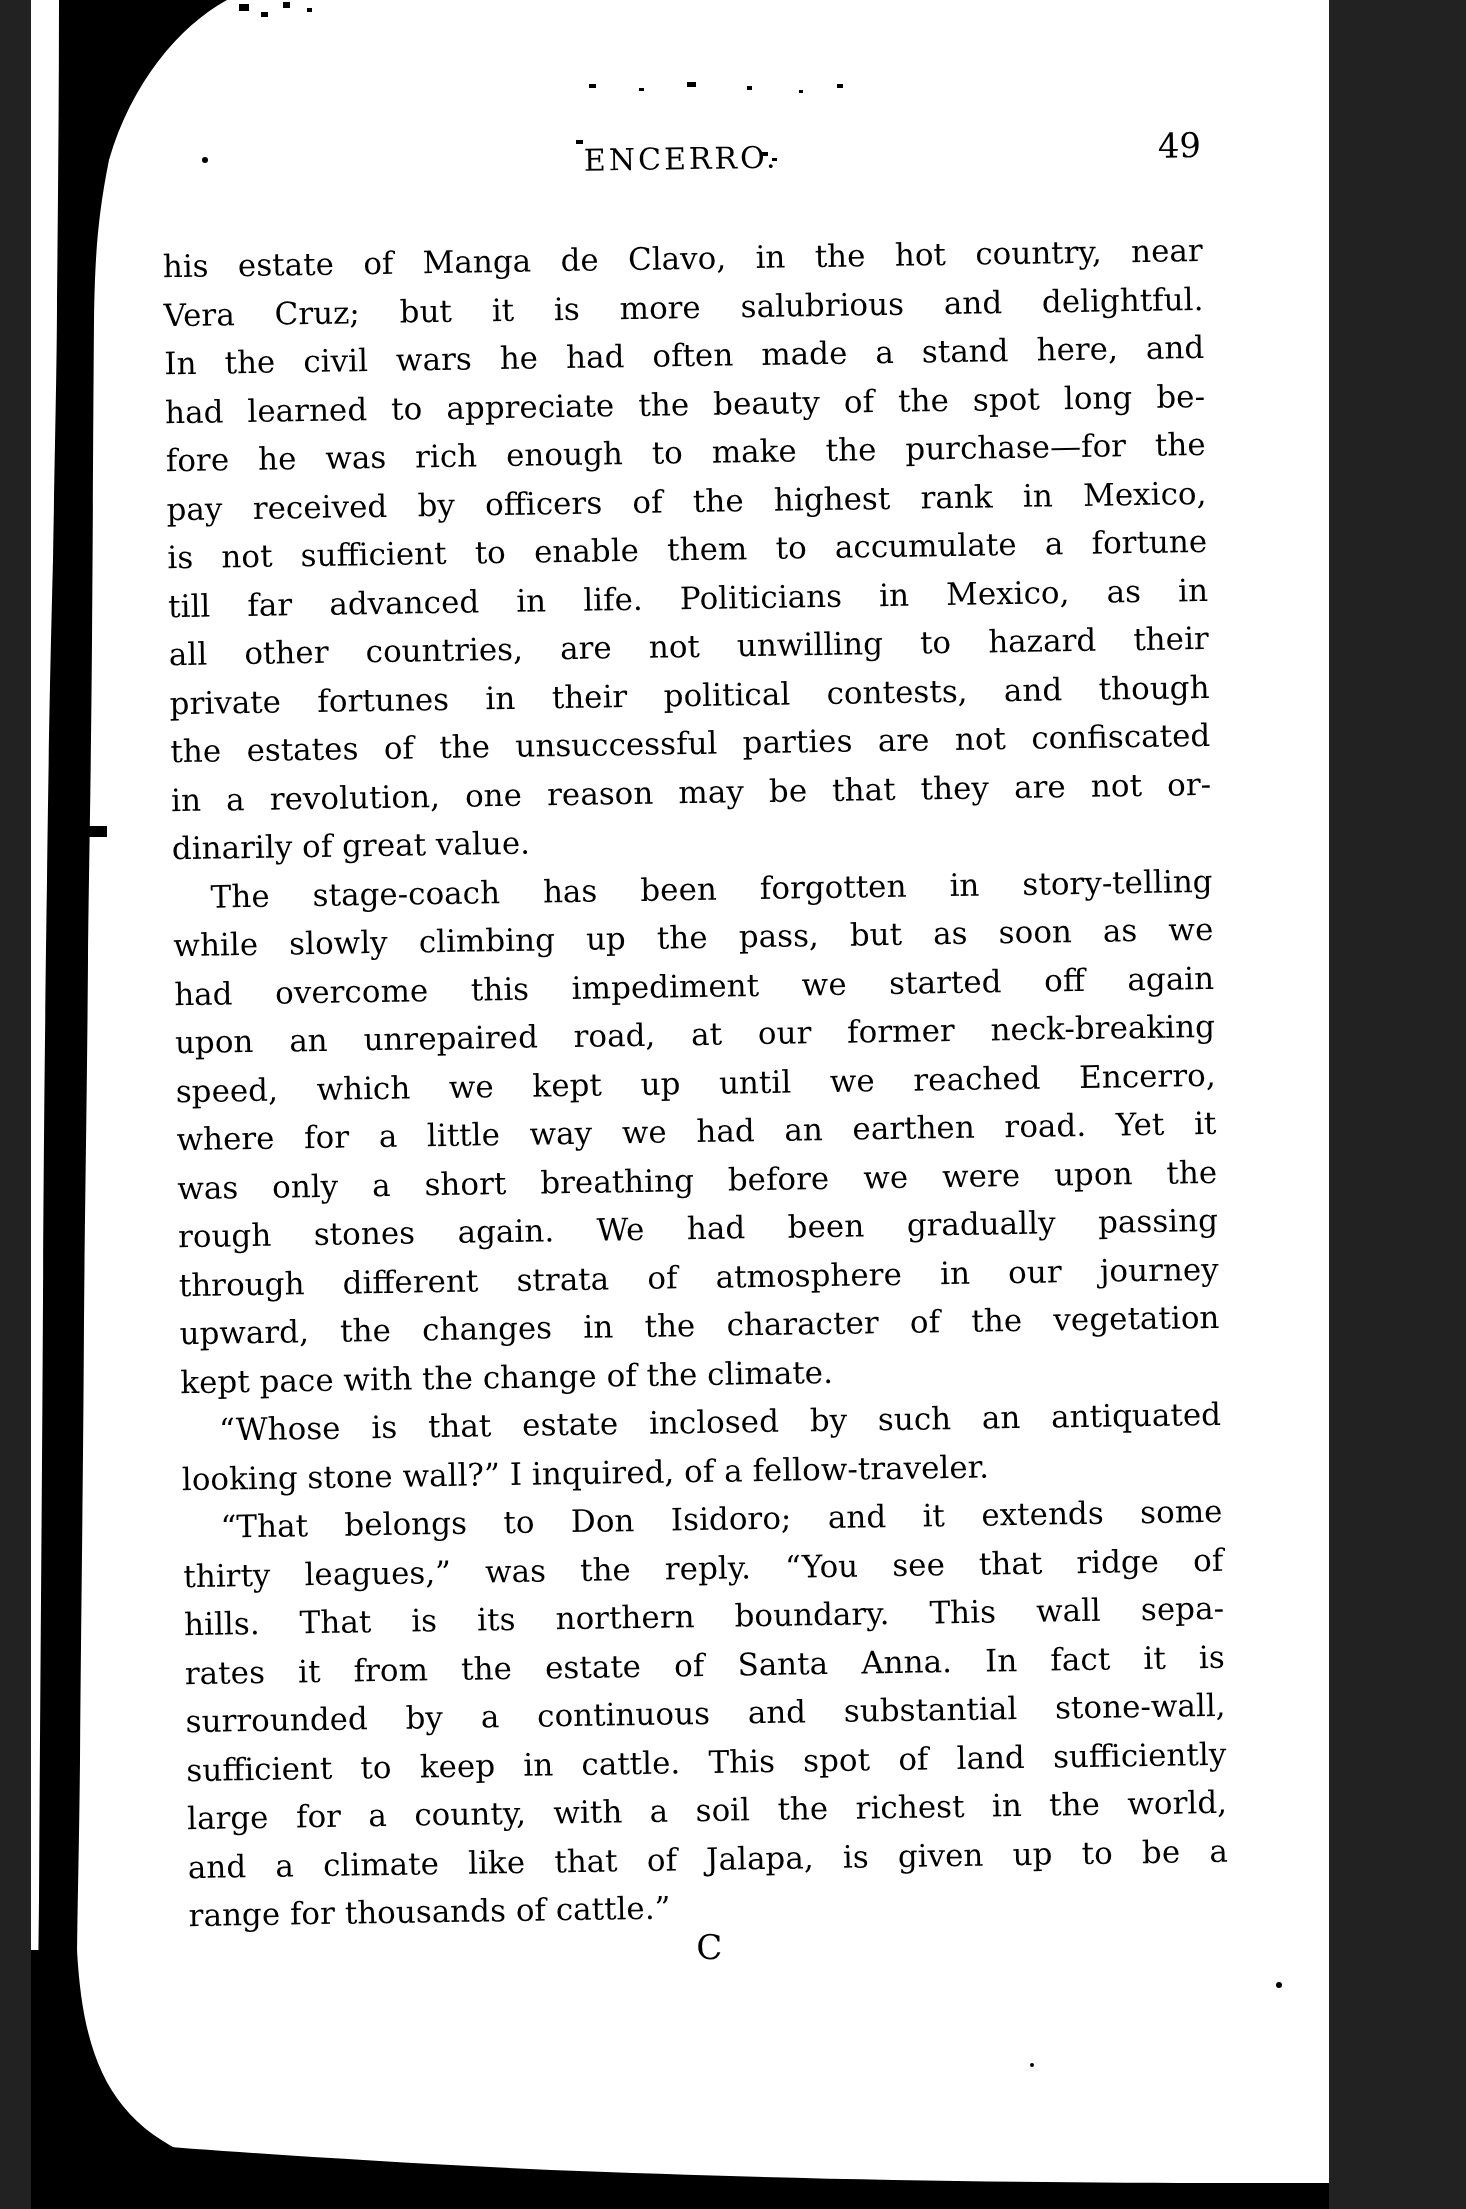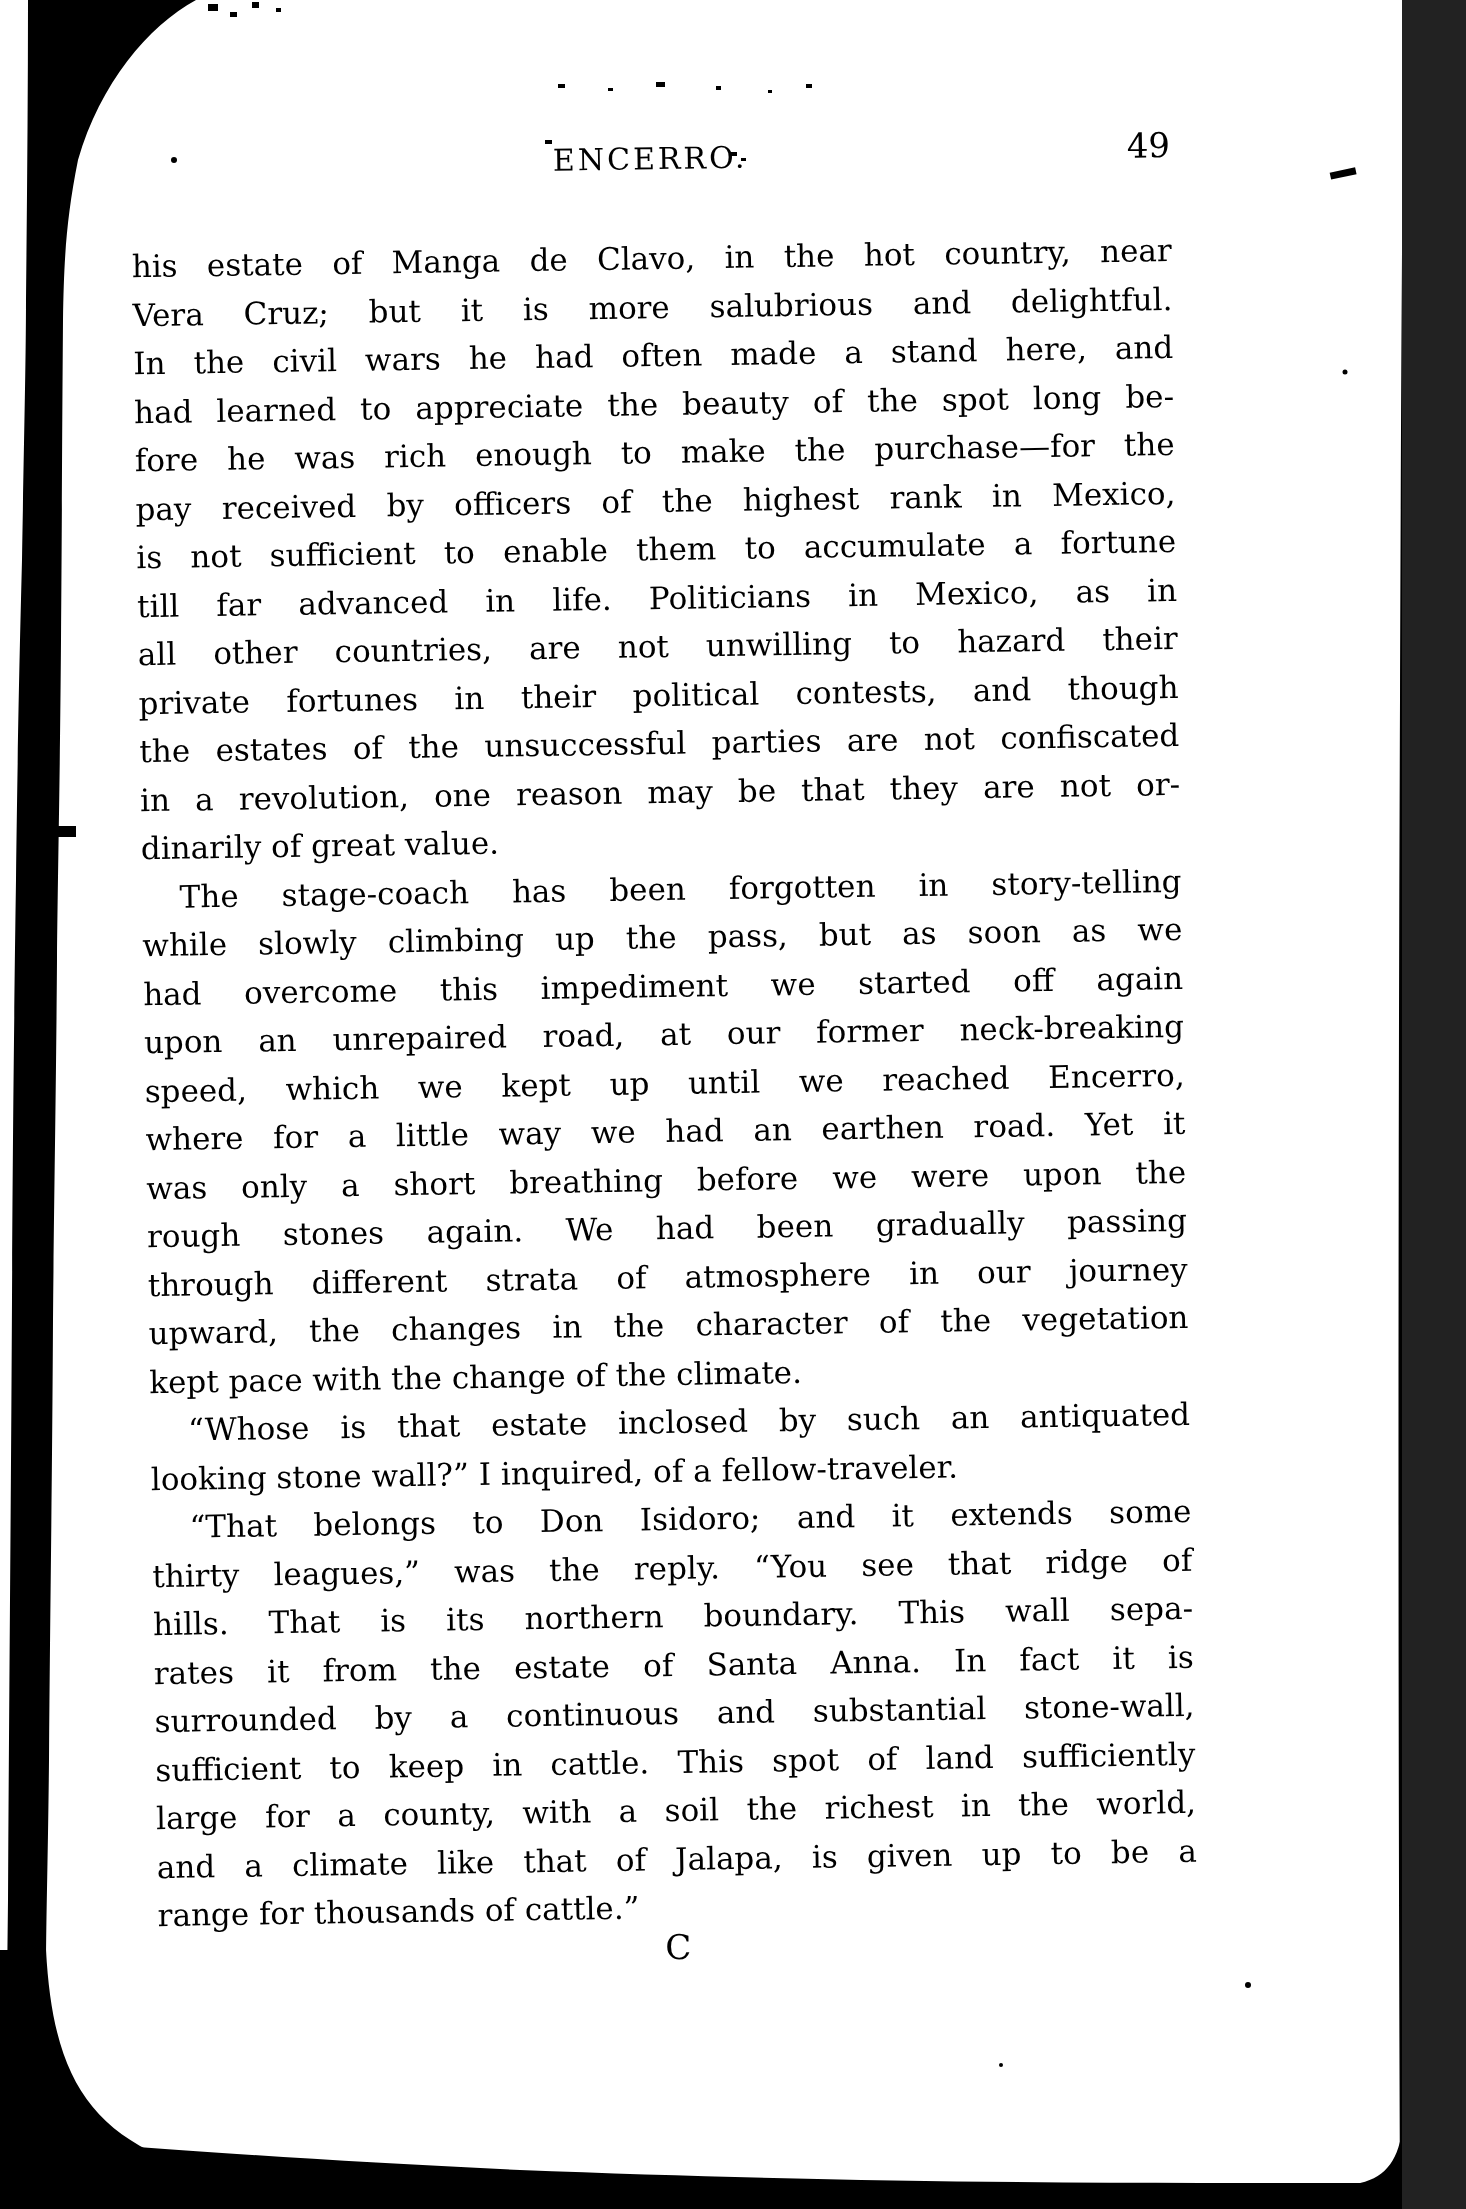--- a/index.html
+++ b/index.html
@@ -1,22 +1,23 @@
 <!DOCTYPE html>
 <html><head>
 <meta charset="utf-8">
 <style>
   html,body{margin:0;padding:0;background:#222;}
   .page{
     position:relative;
-    width:1402px;height:2209px;
+    width:1298px;height:2209px;
     background:#ffffff;
     overflow:hidden;
     font-family:"DejaVu Serif","Liberation Serif",serif;
     color:#000;
+    margin-left:31px;
   }
   .borders{position:absolute;left:0;top:0;z-index:5;pointer-events:none;}
   .content{
     position:absolute;left:0;top:0;width:1466px;height:2209px;
     transform:rotate(-0.9deg);
     transform-origin:733px 1104px;
     z-index:2;
   }
   .running-header-title{
     position:absolute;left:145px;top:140px;width:1040px;

